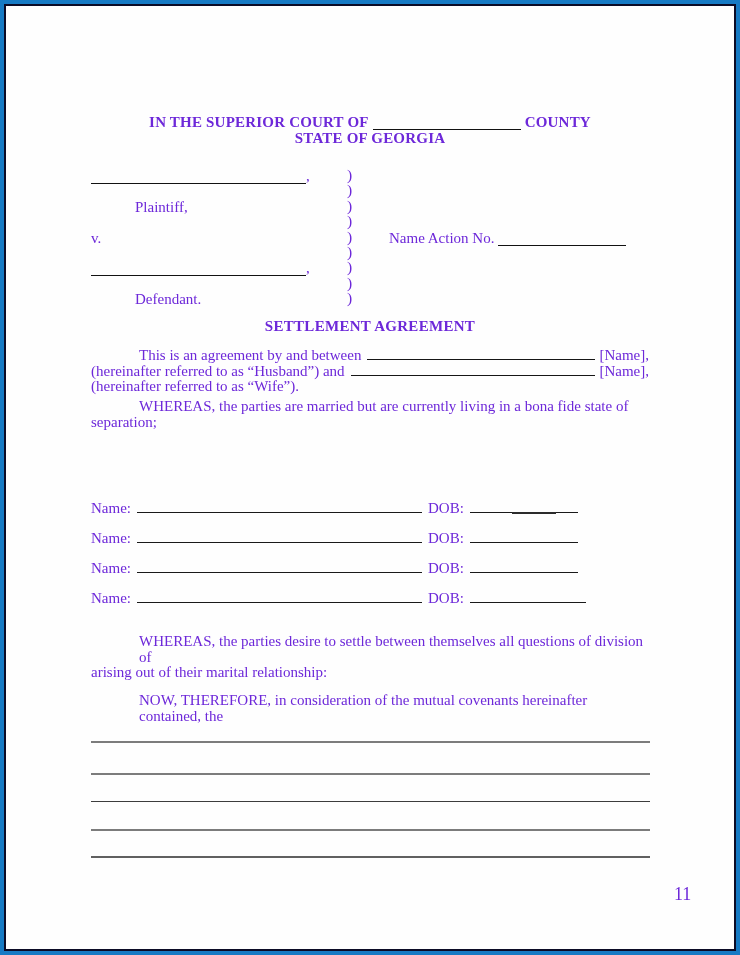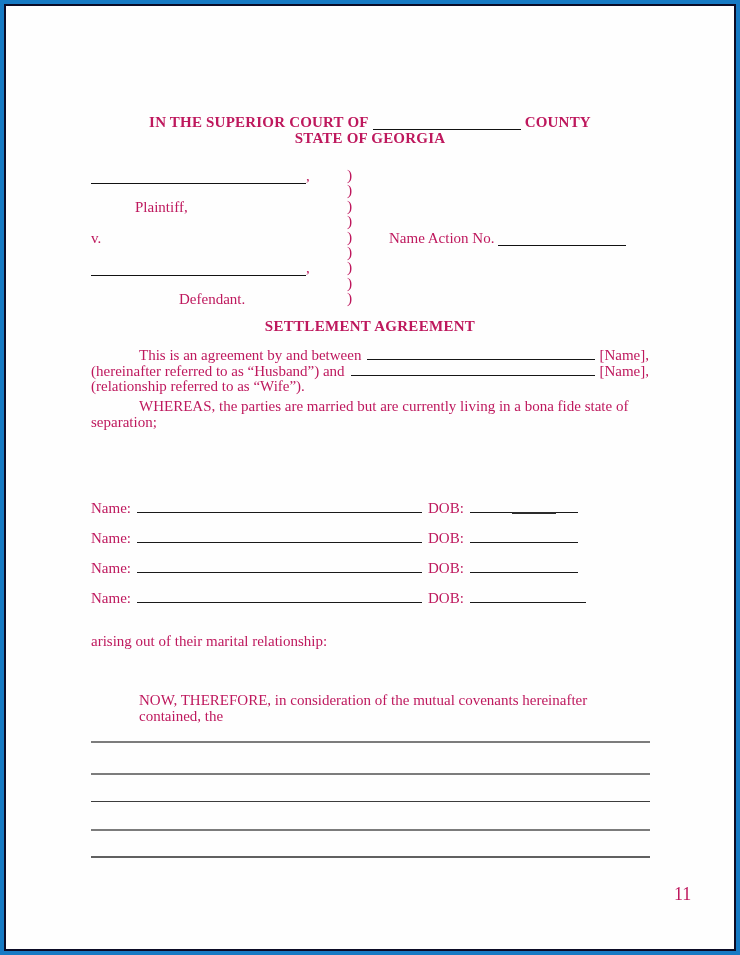--- a/index.html
+++ b/index.html
@@ -7,21 +7,21 @@
     width:740px;height:955px;box-sizing:border-box;
     background:#167ac4;padding:4px;
   }
   .frame-inner{
     width:100%;height:100%;box-sizing:border-box;
     border:2px solid #0b0b26;background:#fefefe;
   }
   .page{
     position:relative;width:100%;height:100%;
     font-family:"Liberation Serif","DejaVu Serif",serif;
-    font-size:15px;color:#be185d;
+    font-size:15px;color:#6d28d9;
   }
   .abs{position:absolute;}
   .content{left:85px;width:558px;}
   .bold{font-weight:bold;}
   .center{text-align:center;}
 
   
   .header{top:108px;left:0;width:100%;line-height:16px;letter-spacing:.2px;}
   .hline{display:inline-block;width:148px;border-bottom:1.7px solid #121212;margin:0 4px -3px 4px;}
 
@@ -77,21 +77,21 @@
     <div class="abs header center bold">
       <div><span>IN THE SUPERIOR COURT OF</span><span class="hline"></span><span>COUNTY</span></div>
       <div>STATE OF GEORGIA</div>
     </div>
 
     <div class="abs content caption">
       <div class="cap-item" style="top:0;"><span class="uline party-line"></span><span>,</span></div>
       <div class="cap-item indent44" style="top:30.8px;">Plaintiff,</div>
       <div class="cap-item" style="top:61.6px;">v.</div>
       <div class="cap-item" style="top:92.4px;"><span class="uline party-line"></span><span>,</span></div>
-      <div class="cap-item indent44" style="top:123.2px;margin-left:44px;">Defendant.</div>
+      <div class="cap-item indent44" style="top:123.2px;">Defendant.</div>
 
       <div class="parens">
         <div>)</div>
         <div>)</div>
         <div>)</div>
         <div>)</div>
         <div>)</div>
         <div>)</div>
         <div>)</div>
         <div>)</div>
@@ -107,21 +107,21 @@
       <div class="bline-row">
             <span class="ind">This is an agreement by and between</span>
             <span class="fill"></span>
             <span>[Name],</span>
           </div>
       <div class="bline-row">
             <span>(hereinafter referred to as “Husband”) and</span>
             <span class="fill"></span>
             <span>[Name],</span>
           </div>
-      <div>(relationship referred to as “Wife”).</div>
+      <div>(hereinafter referred to as “Wife”).</div>
     </div>
 
     <div class="abs content para w1">
       <div class="ind">WHEREAS, the parties are married but are currently living in a bona fide state of</div>
       <div>separation;</div>
     </div>
 
 
     <div class="abs content children">
       <div class="child-row row-0">
@@ -146,20 +146,21 @@
           </div>
       <div class="child-row row-3">
             <span>Name:</span>
             <span class="nline"></span>
             <span class="dob-lbl">DOB:</span>
             <span class="dline"></span>
           </div>
     </div>
 
     <div class="abs content para w3">
+      <div class="ind">WHEREAS, the parties desire to settle between themselves all questions of division of</div>
       <div>arising out of their marital relationship:</div>
     </div>
 
     <div class="abs content para now">
       <div class="ind">NOW, THEREFORE, in consideration of the mutual covenants hereinafter contained, the</div>
     </div>
 
     <div class="rule rule-1"></div>
     <div class="rule rule-2"></div>
     <div class="rule rule-3"></div>

